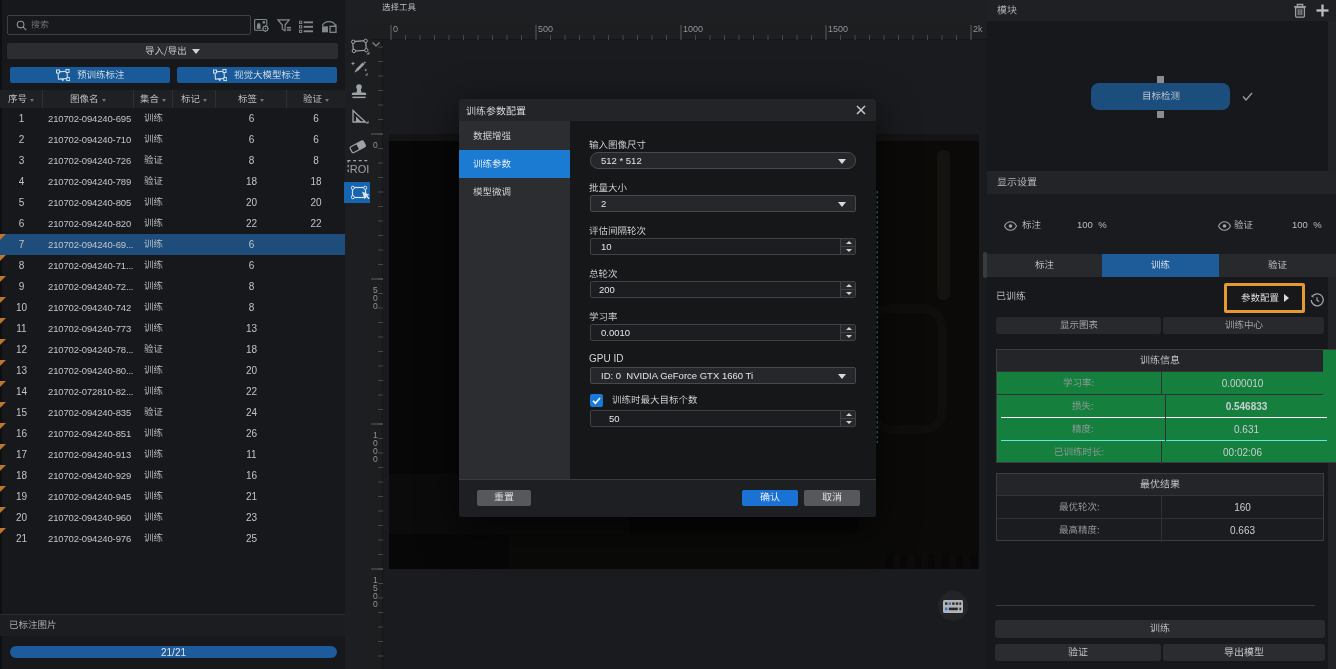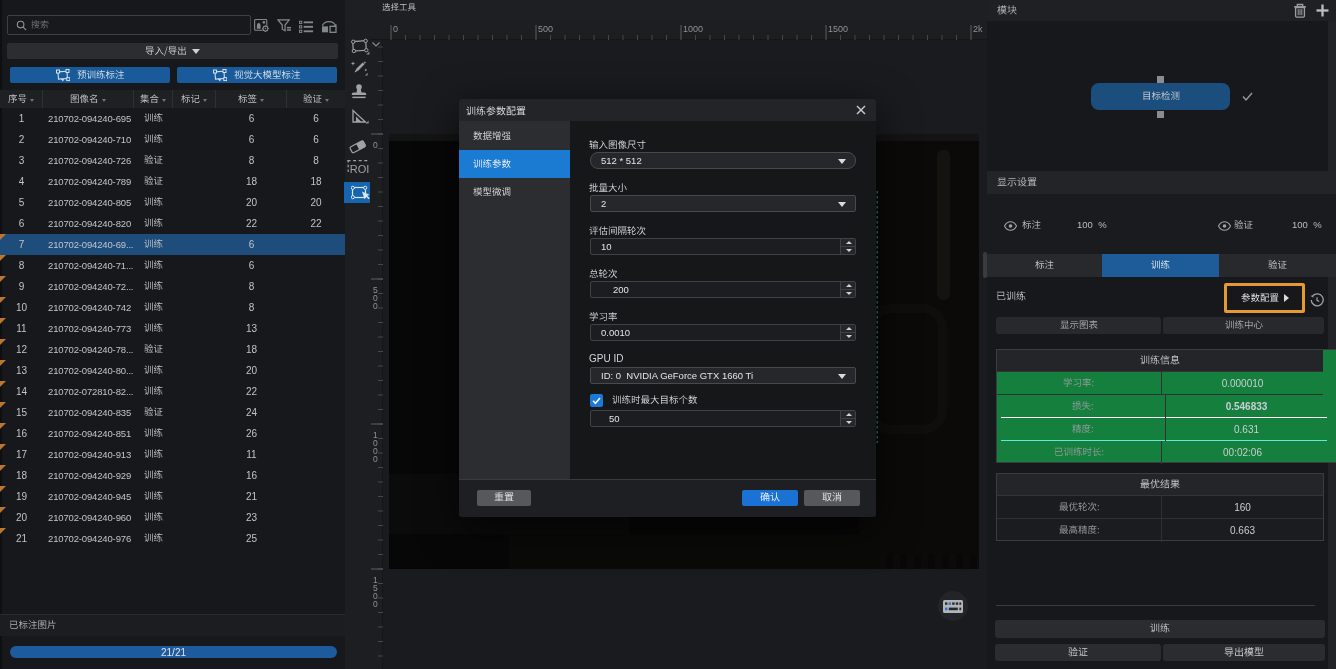--- a/index.html
+++ b/index.html
@@ -891,21 +891,21 @@
           <span style="width:0;height:0;border-left:3px solid transparent;border-right:3px solid transparent;border-top:3.5px solid #cfd2d5"></span>
         </div>
       </div>
     </div>
     <div class="abs" style="left:130px;top:170px">
       <svg width="28.5" height="10.9" viewBox="0 0 28.5 10.9">
         <use href="#zh39" fill="#d4d7da"></use>
       </svg>
     </div>
     <div class="abs fx" style="left:131px;top:182px;width:266px;height:17px;background:#1b1d20;border:1px solid #3f4145;border-radius:2px">
-      <span style="margin-left:22px;font-size:9.5px;color:#e2e5e8">200</span>
+      <span style="margin-left:8px;font-size:9.5px;color:#e2e5e8">200</span>
       <div class="abs" style="right:0;top:0;width:15px;height:15px;border-left:1px solid #3f4145;background:#26272a">
         <div class="abs fc" style="left:0;top:0;width:15px;height:8px;border-bottom:1px solid #3f4145">
           <span style="width:0;height:0;border-left:3px solid transparent;border-right:3px solid transparent;border-bottom:3.5px solid #cfd2d5"></span>
         </div>
         <div class="abs fc" style="left:0;top:8px;width:15px;height:7px">
           <span style="width:0;height:0;border-left:3px solid transparent;border-right:3px solid transparent;border-top:3.5px solid #cfd2d5"></span>
         </div>
       </div>
     </div>
     <div class="abs" style="left:130px;top:213px">

